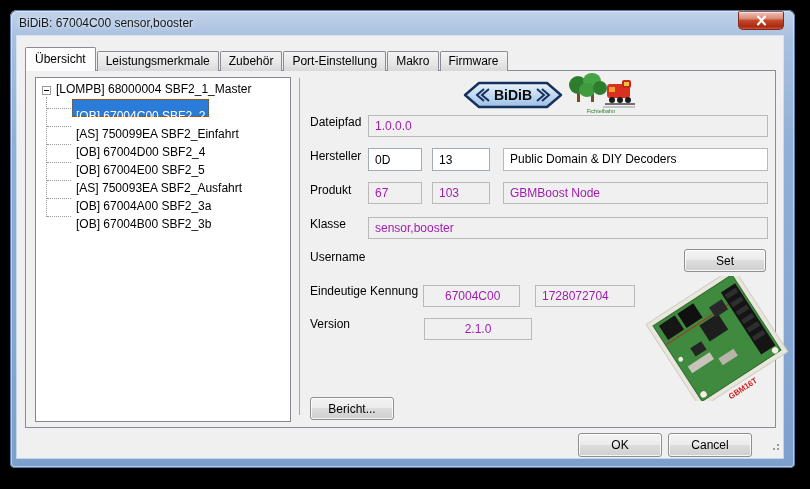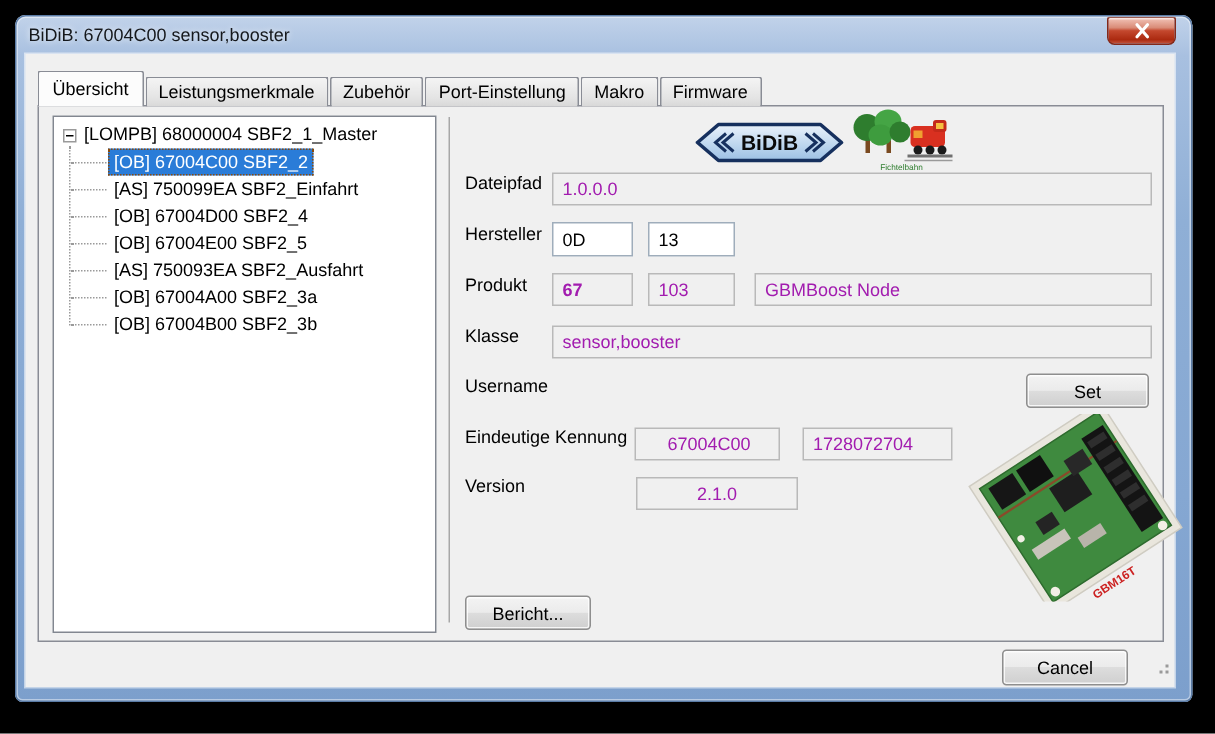--- a/index.html
+++ b/index.html
@@ -56,21 +56,21 @@
     border:1px solid #898c95; background:#f0f0f0; z-index:1;
   }
 
   
   .treebox {
     position:absolute; left:18px; top:41px; width:256px; height:345px;
     background:#fff; border:1px solid #828790; overflow:hidden; z-index:2;
   }
   .t-row { position:absolute; font-size:12px; height:18px; line-height:17px; color:#000; white-space:nowrap; cursor:default; }
   .t-root { left:20px; top:3px; }
-  .t-child { left:36px; padding:0 3px; border:1px solid transparent; }
+  .t-child { left:36px; padding:8px 3px; border:1px solid transparent; }
   .t-child.sel { background:#2a7cd8; color:#fff; border:1px dotted #8a4a0a; }
   .expander {
     position:absolute; left:6px; top:8px; width:9px; height:9px;
     border:1px solid #9a9a9a; background:#fff;
   }
   .expander::after {
     content:""; position:absolute; left:1px; top:3px; width:5px; height:1px; background:#000;
   }
   .vline { position:absolute; left:10px; top:19px; width:1px; height:120px; border-left:1px dotted #9a9a9a; }
   .hstub { position:absolute; left:11px; width:24px; height:1px; border-top:1px dotted #9a9a9a; }
@@ -86,21 +86,21 @@
   }
   .ro  { background:#f0f0f0; border:1px solid #b9b9b9; color:#a21caf; }
   .wht { background:#fff;     border:1px solid #b9b9b9; color:#000; }
   .ed  { background:#fff;     border:1px solid #9fadbb; color:#000; }
   input.fld { outline:none; }
 
   .l-dateipfad { top:78px; }  .f-dateipfad { left:351px; top:79px;  width:400px; }
   .l-hersteller{ top:112px; } .f-hhex { left:351px; top:112px; width:54px; height:23px; }
                               .f-hdec { left:415px; top:112px; width:58px; height:23px; }
                               .f-hname{ left:486px; top:112px; width:265px; height:23px; }
-  .l-produkt   { top:146px; } .f-phex { left:351px; top:146px; width:54px;font-weight:bold; }
+  .l-produkt   { top:146px; } .f-phex { left:351px; top:146px; width:54px; }
                               .f-pdec { left:415px; top:146px; width:58px; }
                               .f-pname{ left:486px; top:146px; width:265px; }
   .l-klasse    { top:180px; } .f-klasse{ left:351px; top:181px; width:400px; }
   .l-username  { top:213px; } .f-user { left:351px; top:212px; width:302px; height:25px; }
   .l-kennung   { top:247px; } .f-khex { left:406px; top:249px; width:97px;padding-left:21px; }
                               .f-kdec { left:518px; top:249px; width:100px; }
   .l-version   { top:280px; } .f-ver  { left:407px; top:282px; width:108px; text-align:center; }
 
   
   .btn {
@@ -214,20 +214,21 @@
       <div class="lbl l-produkt">Produkt</div>
       <div class="lbl l-klasse">Klasse</div>
       <div class="lbl l-username">Username</div>
       <div class="lbl l-kennung">Eindeutige Kennung</div>
       <div class="lbl l-version">Version</div>
 
       <div class="fld ro f-dateipfad">1.0.0.0</div>
 
       <input class="fld ed f-hhex" value="0D" style="">
       <input class="fld ed f-hdec" value="13" style="">
+      <div class="fld wht f-hname">Public Domain &amp; DIY Decoders</div>
 
       <div class="fld ro f-phex">67</div>
       <div class="fld ro f-pdec">103</div>
       <div class="fld ro f-pname">GBMBoost Node</div>
 
       <div class="fld ro f-klasse">sensor,booster</div>
 
       <div class="btn b-set">Set</div>
 
       <div class="fld ro f-khex">67004C00</div>
@@ -257,20 +258,21 @@
             <rect x="70" y="80" width="18" height="8" fill="#b8b4aa"></rect>
             <circle cx="38" cy="102" r="3.2" fill="#f2efe6"></circle>
             <circle cx="122" cy="104" r="3.2" fill="#f2efe6"></circle>
             <circle cx="38" cy="60" r="2.4" fill="#f2efe6"></circle>
             <text x="58" y="121" font-size="8" fill="#cc2222" font-weight="bold" font-family="Liberation Sans, sans-serif">GBM16T</text>
           </g>
         </svg>
       </div>
 
       <div class="btn b-bericht">Bericht...</div>
+      <div class="btn b-ok">OK</div>
       <div class="btn b-cancel">Cancel</div>
 
       <div class="grip">
         <svg width="11" height="11" viewBox="0 0 11 11">
           <rect x="8" y="8" width="2" height="2" fill="#9a9a9a"></rect>
           <rect x="8" y="4" width="2" height="2" fill="#9a9a9a"></rect>
           <rect x="4" y="8" width="2" height="2" fill="#9a9a9a"></rect>
         </svg>
       </div>
 

